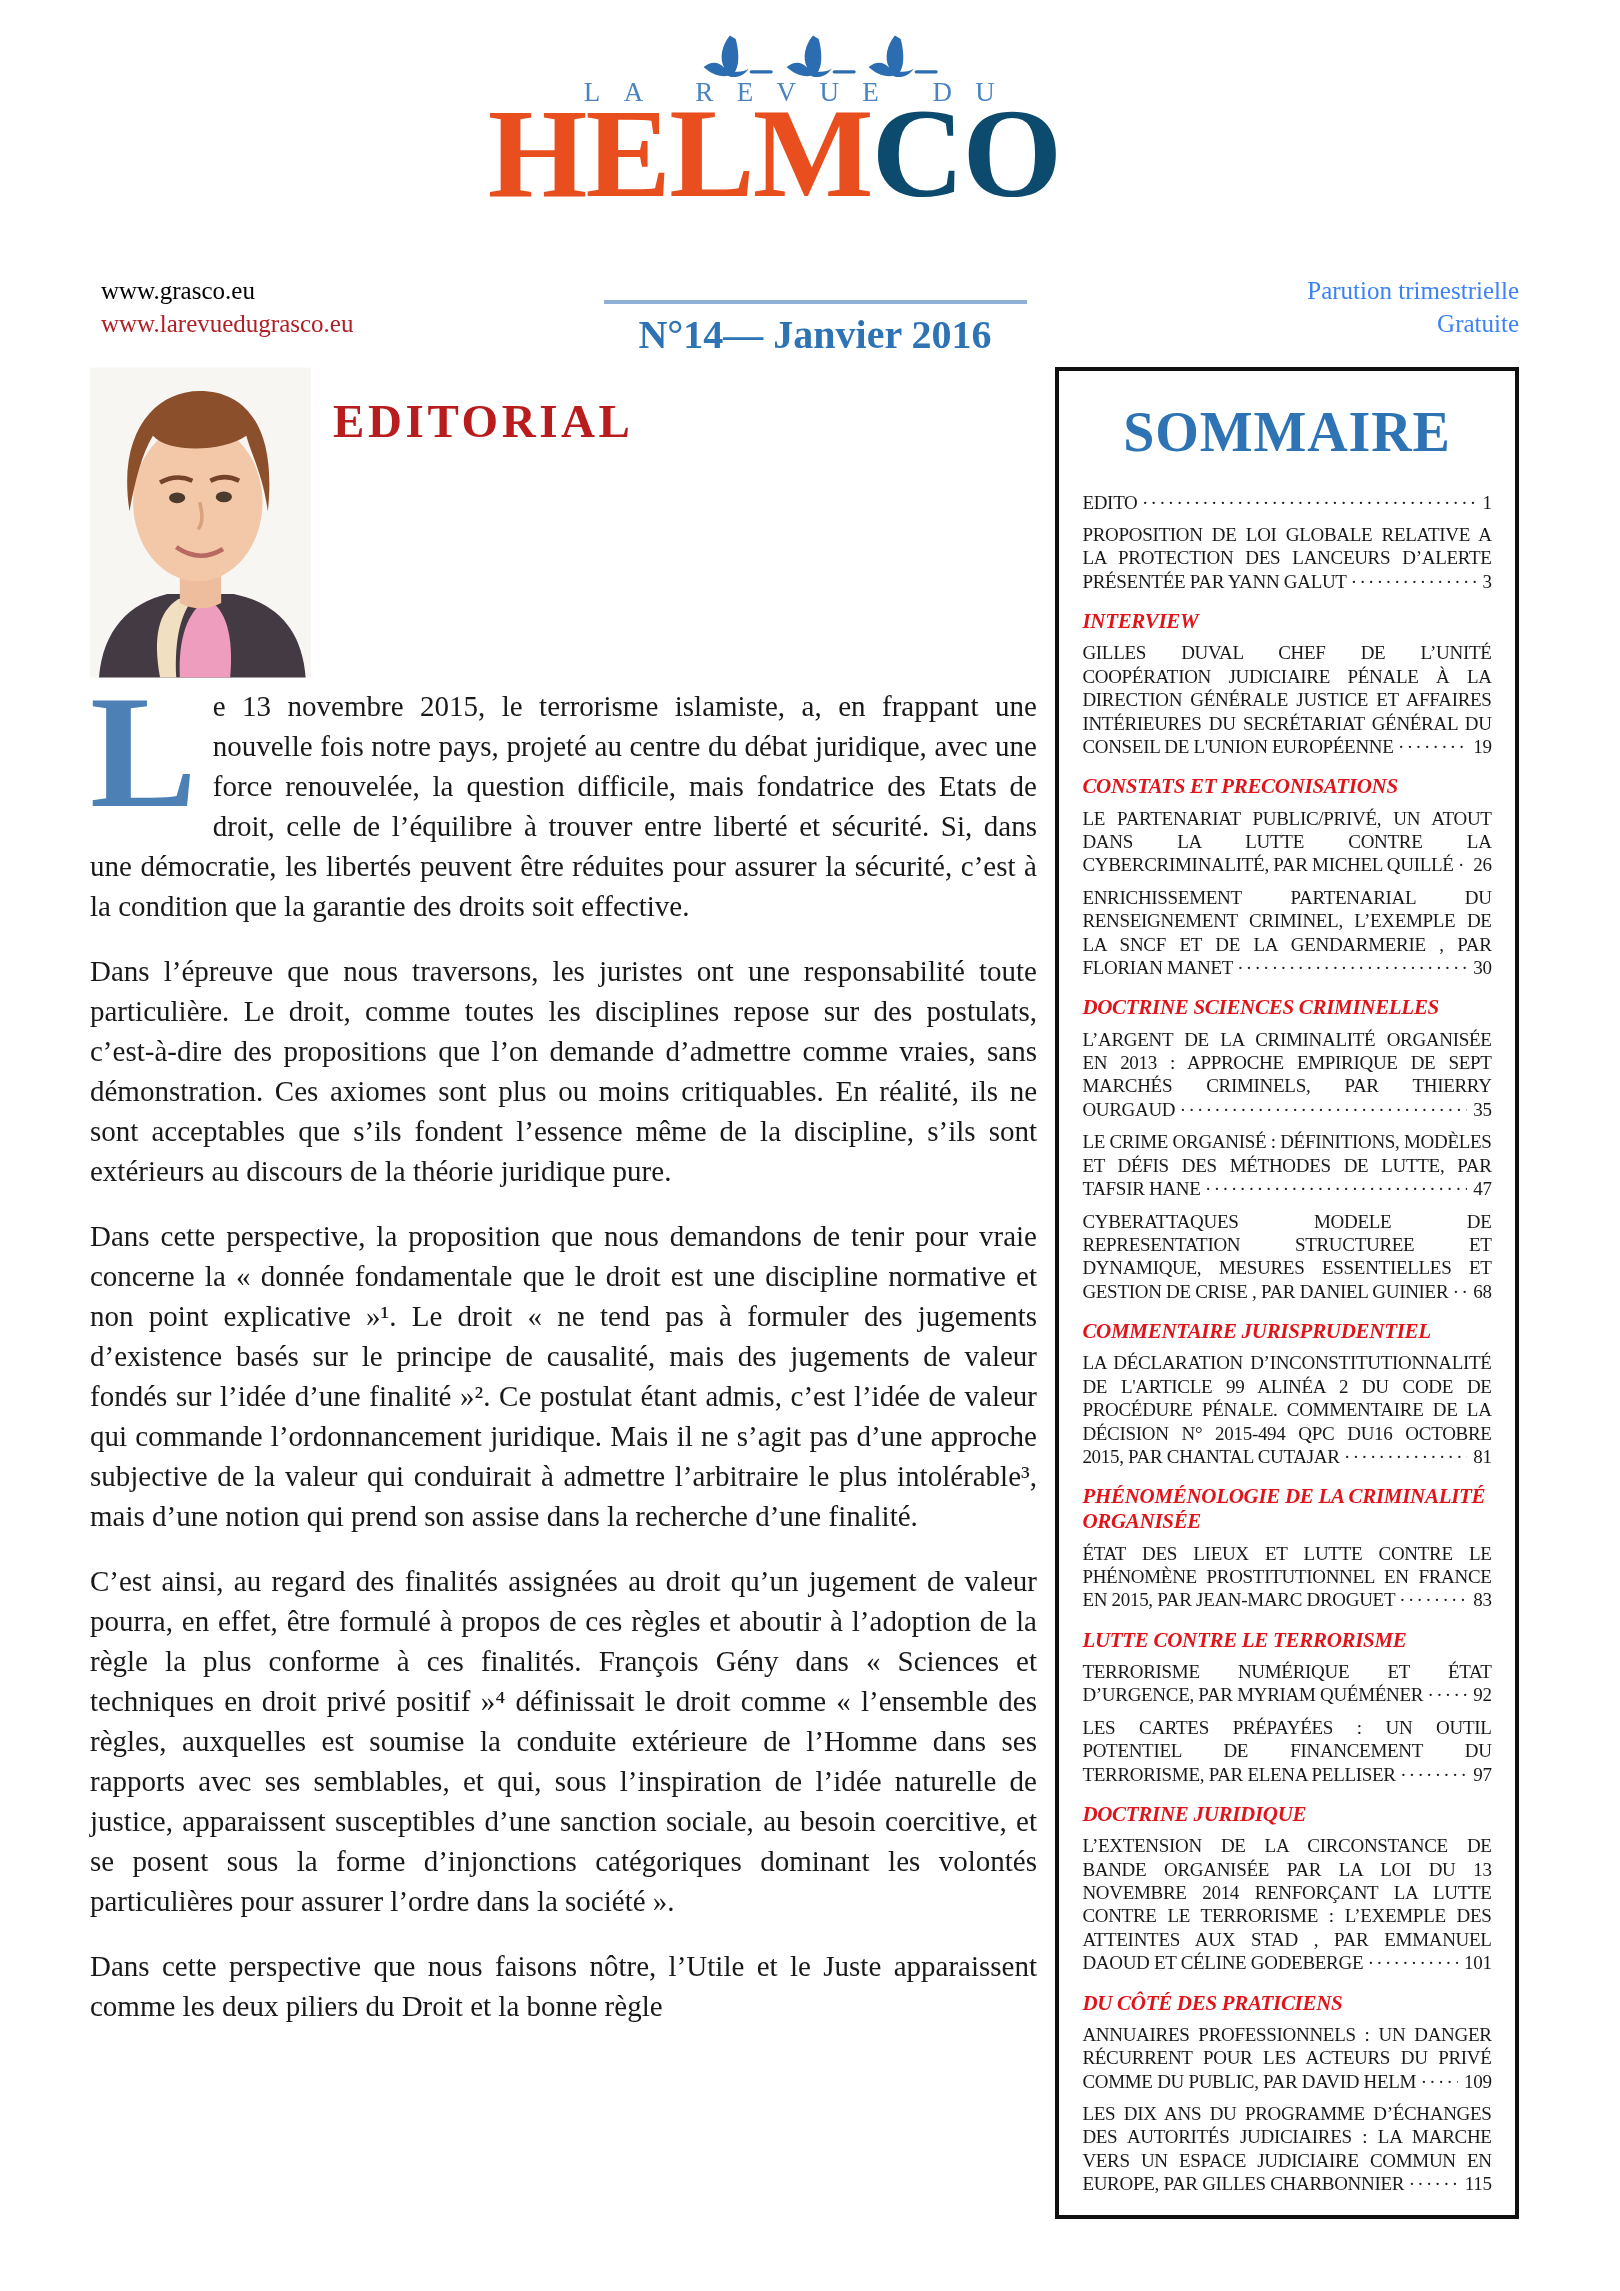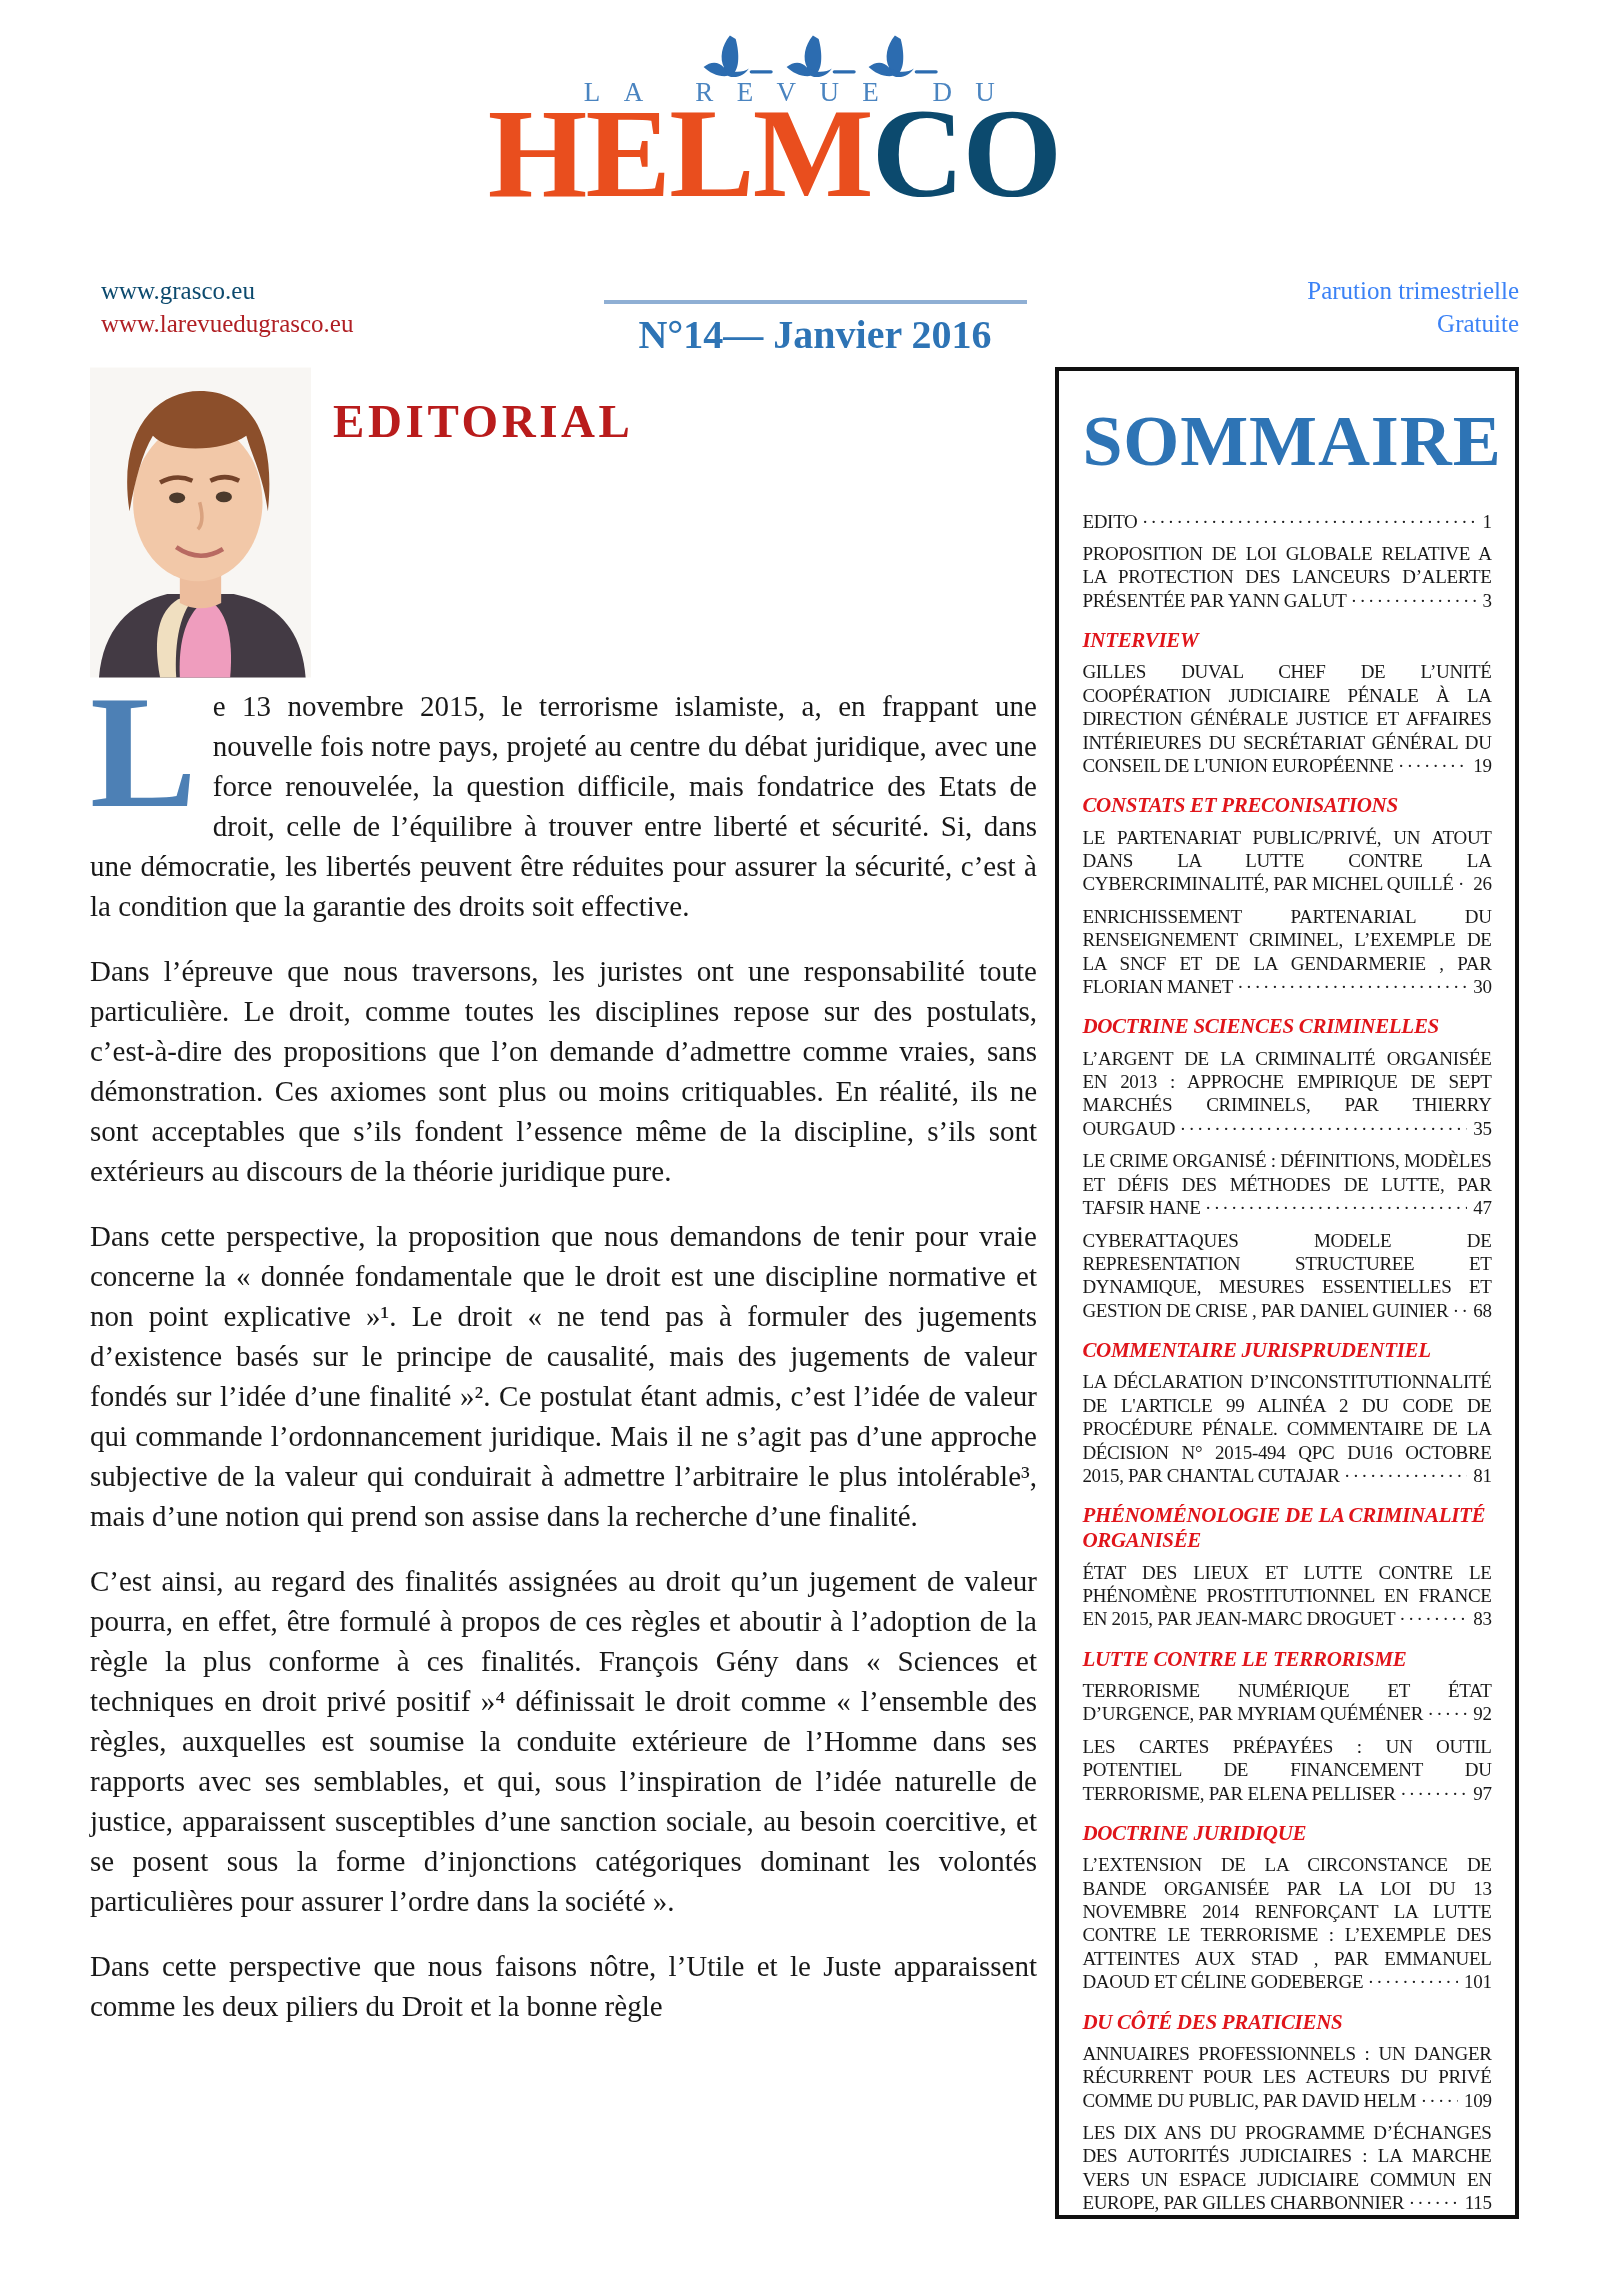--- a/index.html
+++ b/index.html
@@ -16,21 +16,21 @@
     position:absolute; left:504px; top:77px; width:594px; text-align:center;
     font-size:27px; letter-spacing:23.4px; color:#4a84c0; white-space:nowrap;
   }
   .brand {
     position:absolute; left:459px; top:86px; width:630px; text-align:center;
     font-size:128px; font-weight:bold; line-height:1.05; letter-spacing:-1.8px; margin:0;
   }
   .brand .t-red { color:#e94e1e; }
   .brand .t-blue { color:#0c4a6e; }
   .site-links { position:absolute; left:101px; top:274px; font-size:25px; line-height:33px; }
-  .site-links .l1 { color:#0c4a6e; display:block; text-decoration:none; }
+  .site-links .l1 { color:#000000; display:block; text-decoration:none; }
   .site-links .l2 { color:#b01f24; display:block; text-decoration:none; }
   .issue-block { position:absolute; left:581px; top:300px; width:468px; text-align:center; }
   .issue-rule { width:423px; height:3.6px; background:#8fafd4; margin:0 auto 7.2px auto; }
   .issue { font-size:40px; font-weight:bold; color:#2e74b5; white-space:nowrap; }
   .pub { position:absolute; right:101px; top:274px; text-align:right; font-size:25px; line-height:33px; color:#3b82f6; }
   
   .photo { position:absolute; left:90px; top:367px; width:221px; height:311px; }
   .photo svg { width:100%; height:100%; display:block; }
   .ed-heading {
     position:absolute; left:317px; top:378px; margin:16px;
@@ -45,21 +45,21 @@
     float:left; font-size:160px; line-height:124px; font-weight:bold;
     color:#4d80b5; padding:3.6px 16px 0 0;
   }
   
   .sommaire {
     position:absolute; left:1055px; top:367px; width:464px; height:1852px;
     border:4.5px solid #101010; box-sizing:border-box; background:#fff;
     padding:12.6px 23.4px; overflow:hidden;
   }
   .sommaire h2 {
-    margin:16px 0 27px 0; text-align:center; font-size:72px; font-weight:bold;
+    margin:16px 0 27px 0; text-align:center; font-size:56px; font-weight:bold;
     letter-spacing:0.9px; color:#2e74b5;
   }
   .toc-header {
     color:#e0151b; font-style:italic; font-weight:bold; font-size:21px;
     margin:16px 0 7.2px 0; letter-spacing:-0.3px;
   }
   .toc-entry {
     position:relative; overflow:hidden; text-align:justify;
     font-size:19px; line-height:23.4px; margin:0 0 9px 0; letter-spacing:-0.3px;
   }

